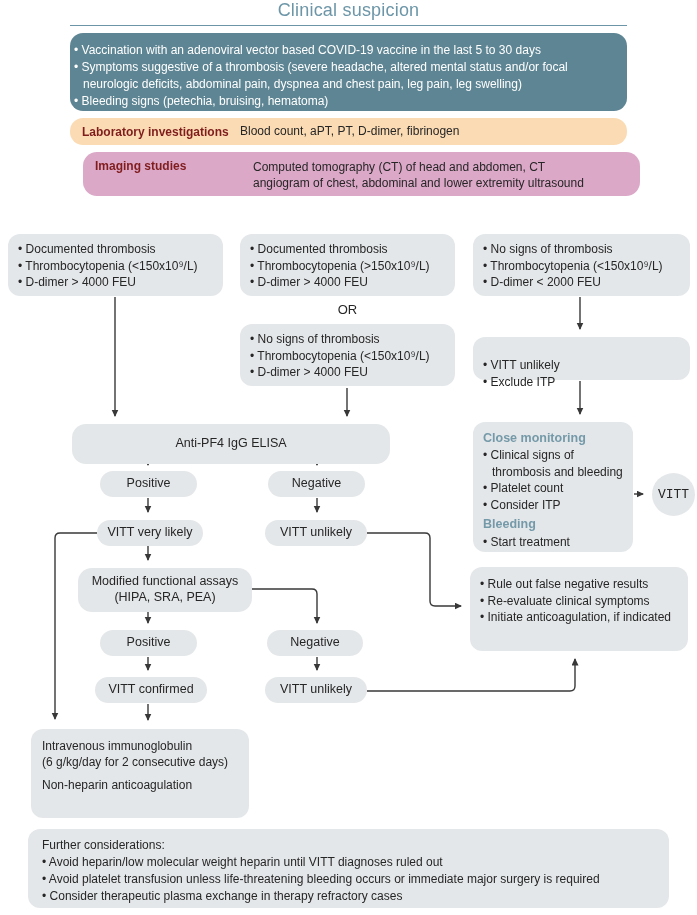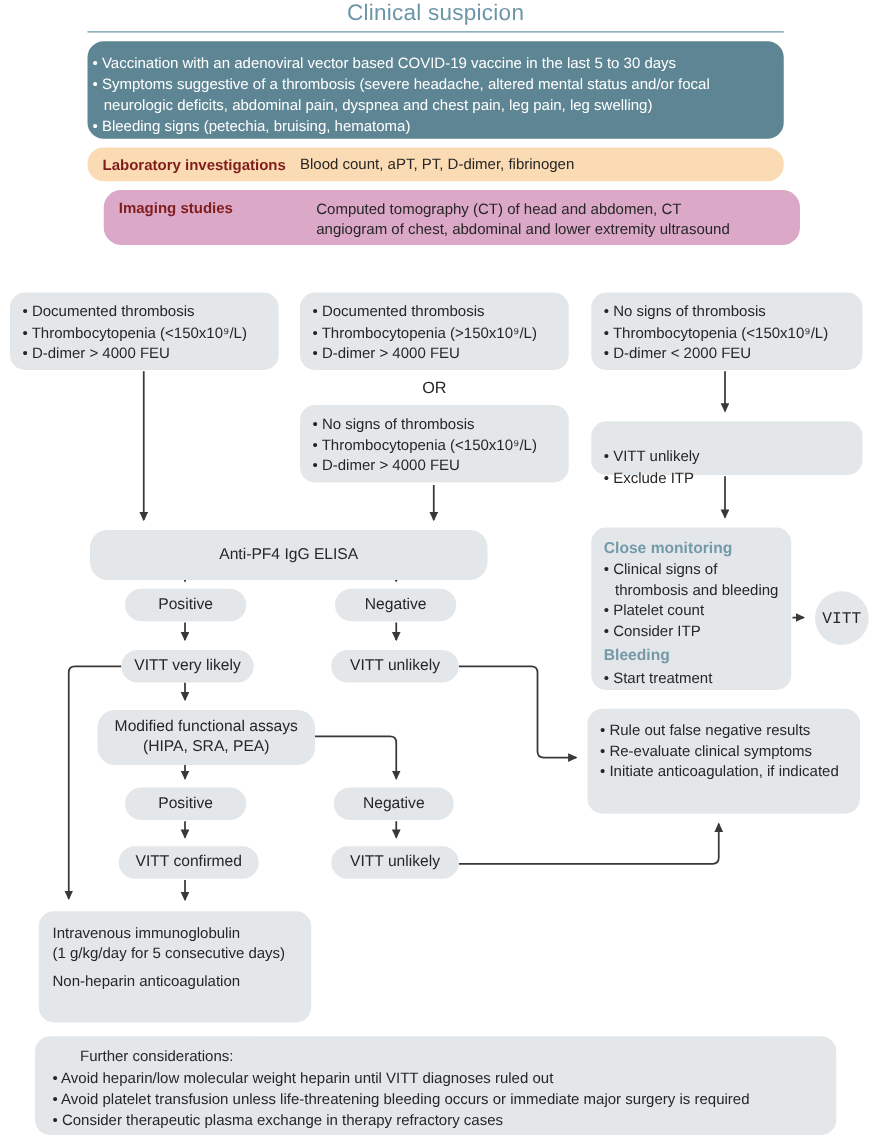--- a/index.html
+++ b/index.html
@@ -166,24 +166,24 @@
   <div class="abs circle" style="left:652px; top:473px; width:43px; height:43px;font-family:Liberation Mono, monospace;">VITT</div>
 
   <div class="abs gbox" style="left:470px; top:567px; width:218px; height:84px; padding:9px 10px;">
     <div class="bullet">• Rule out false negative results</div>
     <div class="bullet">• Re-evaluate clinical symptoms</div>
     <div class="bullet">• Initiate anticoagulation, if indicated</div>
   </div>
 
   <div class="abs gbox" style="left:31px; top:729px; width:218px; height:89px; padding:9px 11px; line-height:1.35;">
     <div>Intravenous immunoglobulin</div>
-    <div>(1 g/kg/day for 5 consecutive days)</div>
+    <div>(6 g/kg/day for 2 consecutive days)</div>
     <div style="margin-top:7px;">Non-heparin anticoagulation</div>
   </div>
 
   <div class="abs gbox" style="left:28px; top:829px; width:641px; height:79px; padding:8px 14px; line-height:1.42;">
-    <div style="margin-left:22px;">Further considerations:</div>
+    <div style="">Further considerations:</div>
     <div class="bullet">• Avoid heparin/low molecular weight heparin until VITT diagnoses ruled out</div>
     <div class="bullet">• Avoid platelet transfusion unless life-threatening bleeding occurs or immediate major surgery is required</div>
     <div class="bullet">• Consider therapeutic plasma exchange in therapy refractory cases</div>
   </div>
 
 </div>
 
 </body></html>

